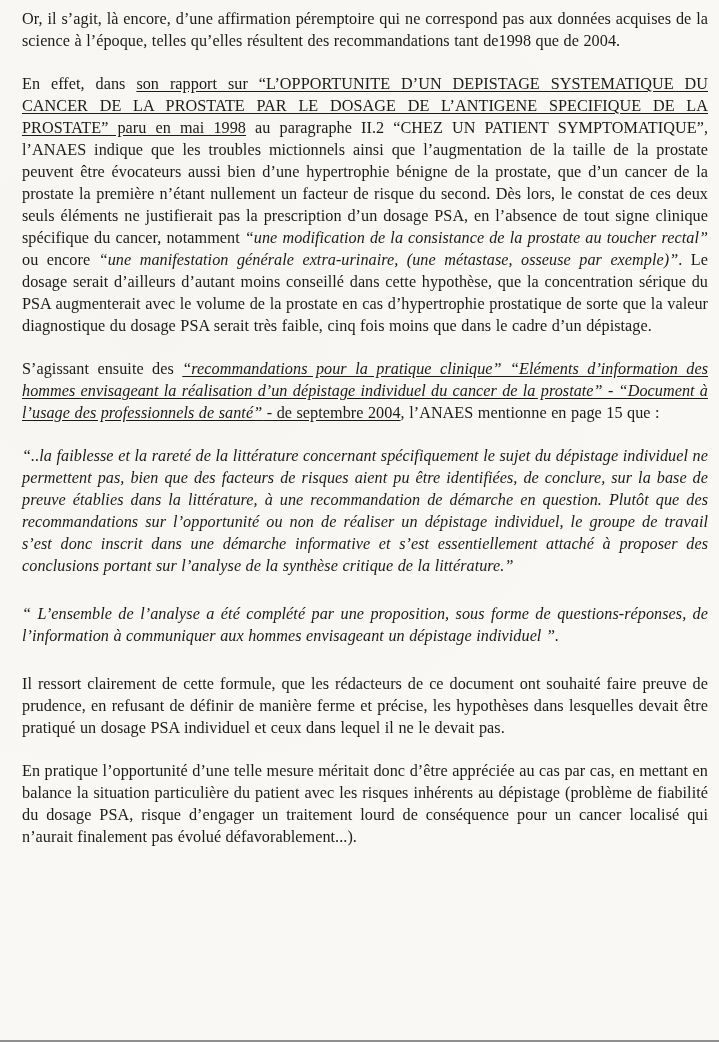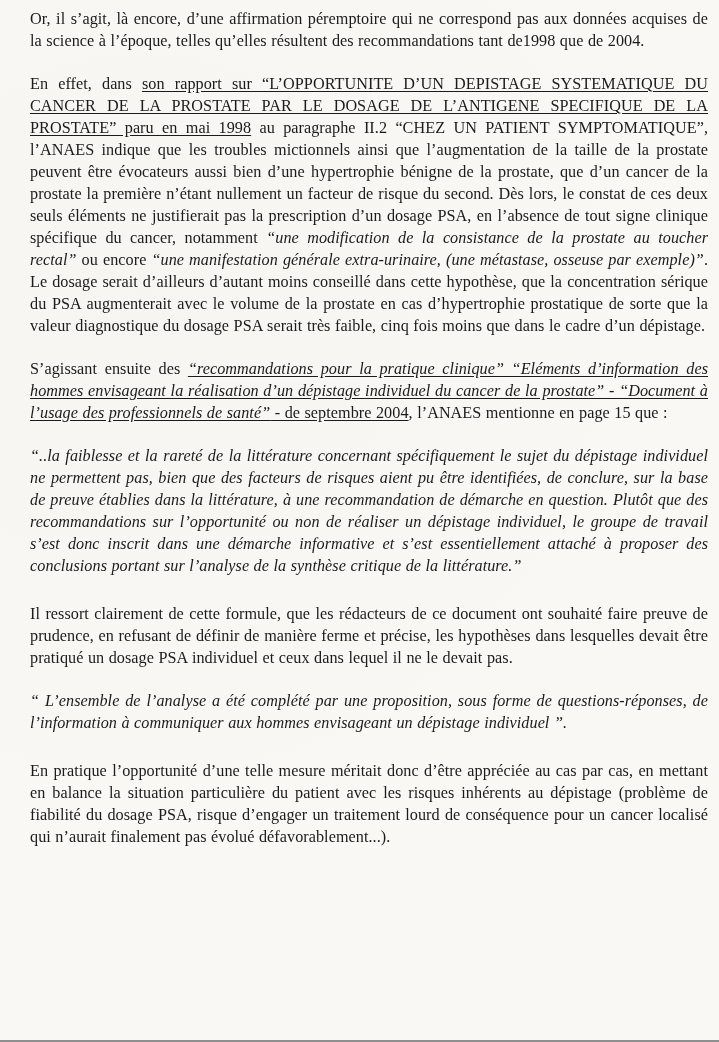--- a/index.html
+++ b/index.html
@@ -11,21 +11,21 @@
     height: 1042px;
     background: #f9f8f4;
     font-family: "Liberation Serif", "DejaVu Serif", serif;
     color: #1b1b1b;
     overflow: hidden;
   }
   .page {
     box-sizing: border-box;
     width: 719px;
     height: 1042px;
-    padding: 8px 11px 0 30px;
+    padding: 8px 11px 0 22px;
     border-bottom: 2px solid #8f8f8f;
     background:
       radial-gradient(circle at 20% 30%, rgba(0,0,0,0.012), transparent 60%),
       #f9f8f4;
   }
   .para {
     margin: 0 0 21px 0;
     font-size: 16.2px;
     line-height: 22px;
     text-align: justify;
@@ -44,20 +44,20 @@
 <div class="page">
 
   <p class="para"><span class="r">Or, il s’agit, là encore, d’une affirmation péremptoire qui ne correspond pas aux données acquises de la science à l’époque, telles qu’elles résultent des recommandations tant de1998 que de 2004.</span></p>
 
   <p class="para"><span class="r">En effet, dans </span><span class="r u">son rapport sur “L’OPPORTUNITE D’UN DEPISTAGE SYSTEMATIQUE DU CANCER DE LA PROSTATE PAR LE DOSAGE DE L’ANTIGENE SPECIFIQUE DE LA PROSTATE” paru en mai 1998</span><span class="r"> au paragraphe II.2 “CHEZ UN PATIENT SYMPTOMATIQUE”, l’ANAES indique que les troubles mictionnels ainsi que l’augmentation de la taille de la prostate peuvent être évocateurs aussi bien d’une hypertrophie bénigne de la prostate, que d’un cancer de la prostate la première n’étant nullement un facteur de risque du second. Dès lors, le constat de ces deux seuls éléments ne justifierait pas la prescription d’un dosage PSA, en l’absence de tout signe clinique spécifique du cancer, notamment </span><span class="r i">“une modification de la consistance de la prostate au toucher rectal”</span><span class="r"> ou encore </span><span class="r i">“une manifestation générale extra-urinaire, (une métastase, osseuse par exemple)”</span><span class="r">. Le dosage serait d’ailleurs d’autant moins conseillé dans cette hypothèse, que la concentration sérique du PSA augmenterait avec le volume de la prostate en cas d’hypertrophie prostatique de sorte que la valeur diagnostique du dosage PSA serait très faible, cinq fois moins que dans le cadre d’un dépistage.</span></p>
 
   <p class="para"><span class="r">S’agissant ensuite des </span><span class="r iu">“recommandations pour la pratique clinique” “Eléments d’information des hommes envisageant la réalisation d’un dépistage individuel du cancer de la prostate” - “Document à l’usage des professionnels de santé”</span><span class="r u"> - de septembre 2004</span><span class="r">, l’ANAES mentionne en page 15 que :</span></p>
 
   <p class="para quote-gap"><span class="r i">“..la faiblesse et la rareté de la littérature concernant spécifiquement le sujet du dépistage individuel ne permettent pas, bien que des facteurs de risques aient pu être identifiées, de conclure, sur la base de preuve établies dans la littérature, à une recommandation de démarche en question. Plutôt que des recommandations sur l’opportunité ou non de réaliser un dépistage individuel, le groupe de travail s’est donc inscrit dans une démarche informative et s’est essentiellement attaché à proposer des conclusions portant sur l’analyse de la synthèse critique de la littérature.”</span></p>
 
+  <p class="para quote-gap"><span class="r i">“ L’ensemble de l’analyse a été complété par une proposition, sous forme de questions-réponses, de l’information à communiquer aux hommes envisageant un dépistage individuel ”.</span></p>
+
   <p class="para"><span class="r">Il ressort clairement de cette formule, que les rédacteurs de ce document ont souhaité faire preuve de prudence, en refusant de définir de manière ferme et précise, les hypothèses dans lesquelles devait être pratiqué un dosage PSA individuel et ceux dans lequel il ne le devait pas.</span></p>
-
-  <p class="para quote-gap"><span class="r i">“ L’ensemble de l’analyse a été complété par une proposition, sous forme de questions-réponses, de l’information à communiquer aux hommes envisageant un dépistage individuel ”.</span></p>
 
   <p class="para"><span class="r">En pratique l’opportunité d’une telle mesure méritait donc d’être appréciée au cas par cas, en mettant en balance la situation particulière du patient avec les risques inhérents au dépistage (problème de fiabilité du dosage PSA, risque d’engager un traitement lourd de conséquence pour un cancer localisé qui n’aurait finalement pas évolué défavorablement...).</span></p>
 
 
 </div>
 
 </body></html>

